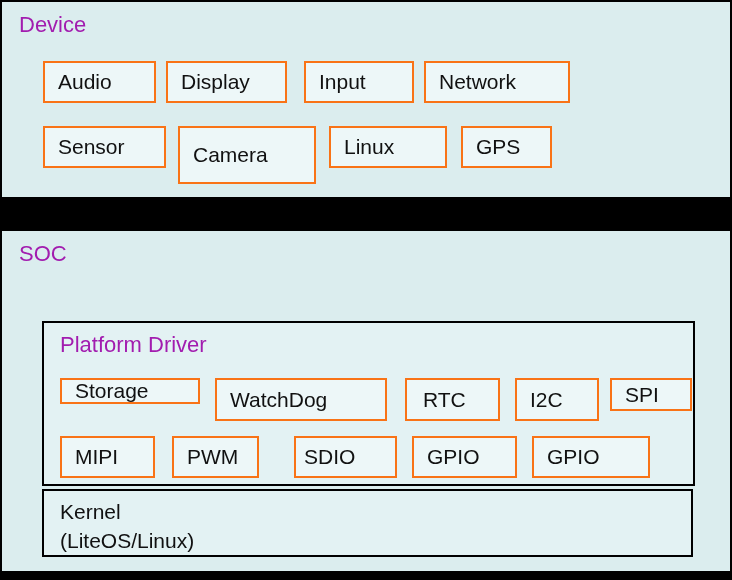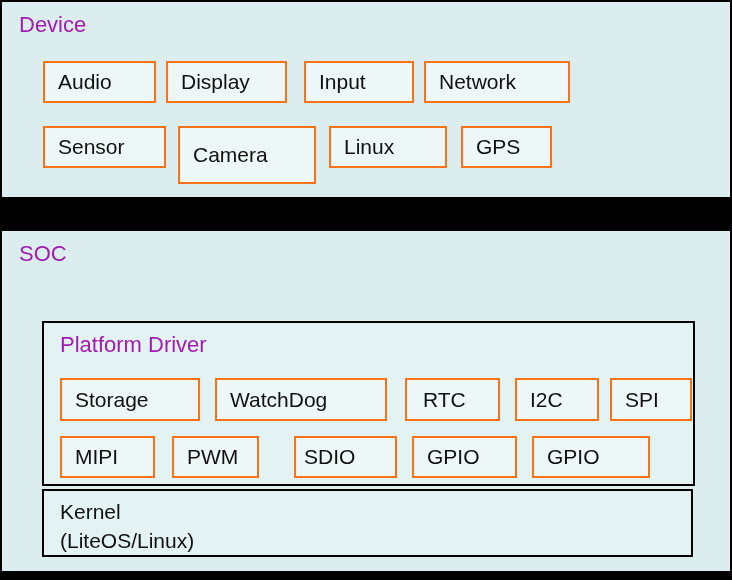--- a/index.html
+++ b/index.html
@@ -69,25 +69,25 @@
     <div class="box" style="left:459px;top:124px;width:91px;height:42px;">GPS</div>
   </div>
 
   <div class="separator-bar" style="top:199px;height:30px;"></div>
 
   <div class="section" style="left:0;top:229px;width:732px;height:344px;">
     <div class="section-title" style="left:17px;top:10px;">SOC</div>
 
     <div class="groupbox" style="left:40px;top:59px;width:653px;height:165px;margin-top:31px;">
       <div class="section-title" style="left:16px;top:9px;">Platform Driver</div>
-      <div class="box" style="left:16px;top:55px;width:140px;height:43px;">Storage</div>
+      <div class="box" style="left:16px;top:55px;width:140px;height:26px;">Storage</div>
       <div class="box" style="left:171px;top:55px;width:172px;height:43px;">WatchDog</div>
       <div class="box" style="left:361px;top:55px;width:95px;height:43px;padding-left:16px;">RTC</div>
       <div class="box" style="left:471px;top:55px;width:84px;height:43px;">I2C</div>
-      <div class="box" style="left:566px;top:55px;width:82px;height:43px;">SPI</div>
+      <div class="box" style="left:566px;top:55px;width:82px;height:33px;">SPI</div>
       <div class="box" style="left:16px;top:113px;width:95px;height:42px;">MIPI</div>
       <div class="box" style="left:128px;top:113px;width:87px;height:42px;">PWM</div>
       <div class="box" style="left:250px;top:113px;width:103px;height:42px;padding-left:8px;">SDIO</div>
       <div class="box" style="left:368px;top:113px;width:105px;height:42px;">GPIO</div>
       <div class="box" style="left:488px;top:113px;width:118px;height:42px;">GPIO</div>
     </div>
 
     <div class="groupbox" style="left:40px;top:258px;width:651px;height:68px;">
       <div class="kernel-text">
         <div>Kernel</div>

